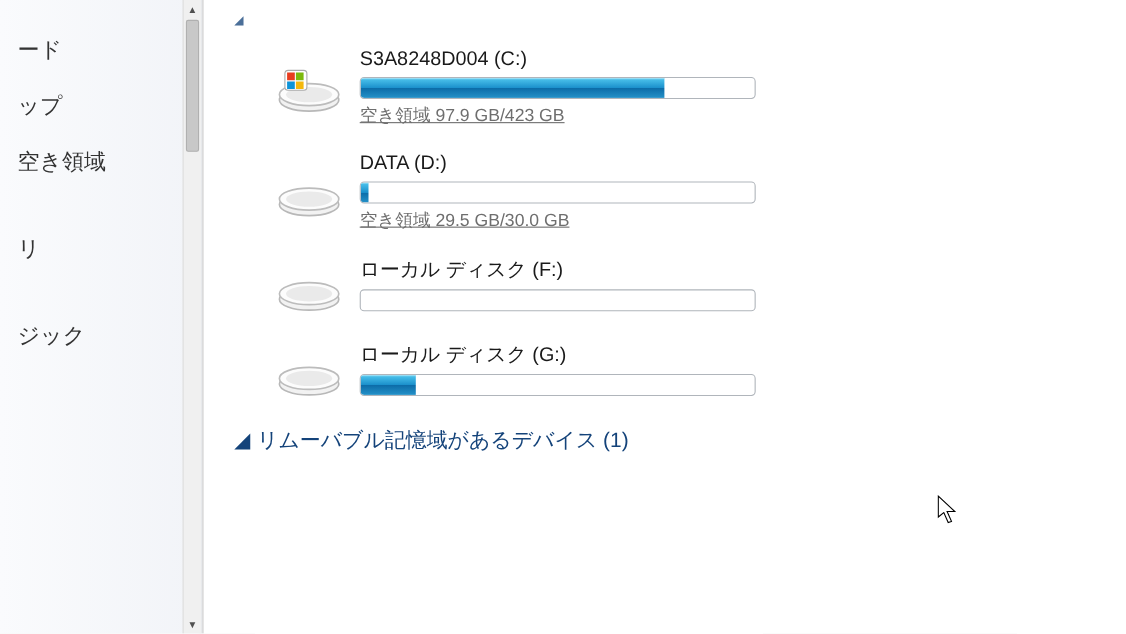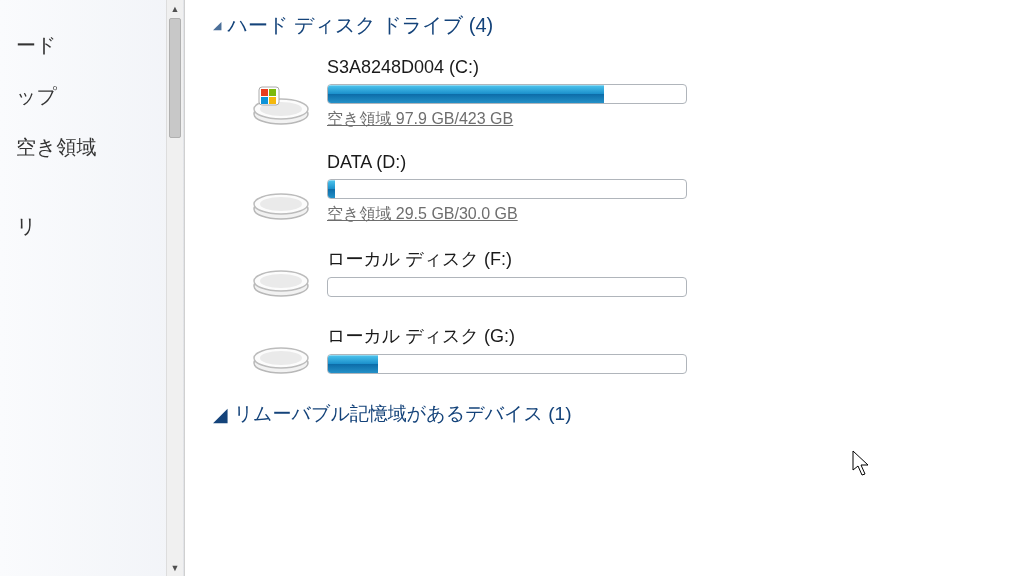--- a/index.html
+++ b/index.html
@@ -76,21 +76,21 @@
     }
     .section-header .tri {
       font-size: 11px;
       color: #4b6f99;
     }
     .drive-list {
       padding-left: 36px;
     }
     .drive-item {
       display: flex;
-      align-items: flex-end;
+      align-items: center;
       margin-bottom: 22px;
       cursor: pointer;
     }
     .drive-icon {
       width: 64px;
       height: 54px;
       margin-right: 14px;
       flex-shrink: 0;
     }
     .drive-info { flex: 1; max-width: 380px; }
@@ -135,32 +135,32 @@
     }
   </style>
 </head>
 <body>
 
 <div class="sidebar">
   <div class="sidebar-item"><span>ード</span></div>
   <div class="sidebar-item"><span>ップ</span></div>
   <div class="sidebar-item"><span>空き領域</span></div>
   <div class="sidebar-item" style="margin-top:28px"><span>リ</span></div>
+  <div class="sidebar-item" style="margin-top:28px"><span>ジック</span></div>
 
   <div class="scrollbar">
     <div class="scrollbar-arrow up">▲</div>
     <div class="scrollbar-thumb"></div>
     <div class="scrollbar-arrow down">▼</div>
   </div>
 </div>
 
 <div class="main">
   <div class="section-header">
     <span class="tri">◢</span>
-    <span>ハード ディスク ドライブ (4)</span>
   </div>
   <div class="drive-list" id="drive-list">
       <div class="drive-item">
     <div class="drive-icon"><svg viewBox="0 0 64 54">
     <ellipse cx="32" cy="38" rx="27" ry="10" fill="#f2f2f2" stroke="#b8b8b8" stroke-width="1.5"></ellipse>
     <ellipse cx="32" cy="33" rx="27" ry="10" fill="#fcfcfc" stroke="#bcbcbc" stroke-width="1.5"></ellipse>
     <ellipse cx="32" cy="33" rx="21" ry="7" fill="#eaeaea"></ellipse>
 
       <rect x="10" y="11" width="20" height="18" rx="3" fill="#fff" stroke="#aaa"></rect>
       <path d="M12 13 h7 v7 h-7 z" fill="#e83c1e"></path>

